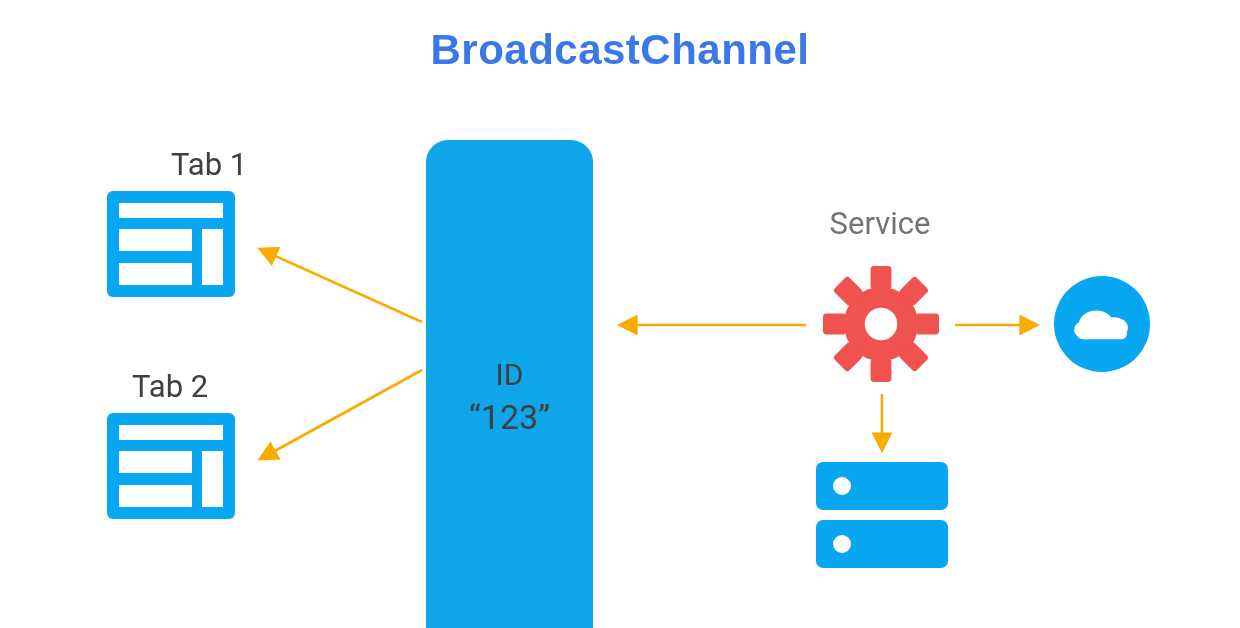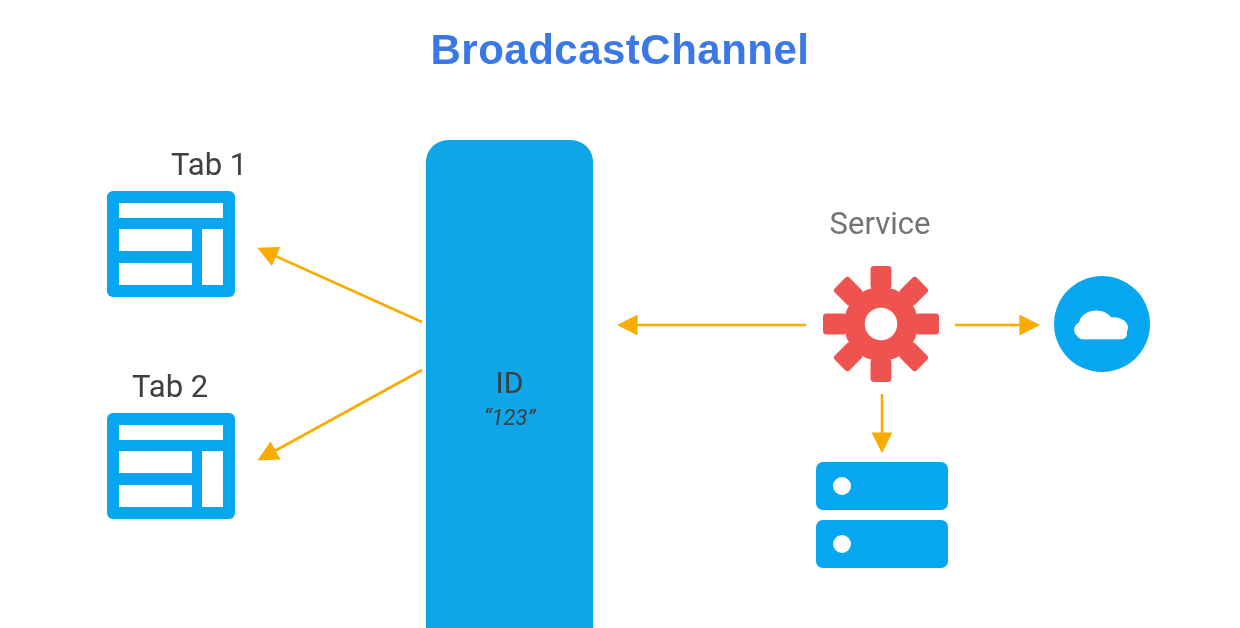--- a/index.html
+++ b/index.html
@@ -41,21 +41,21 @@
     height: 516px;
     background: #0ea5e9;
     border-radius: 22px;
     display: flex;
     flex-direction: column;
     align-items: center;
     justify-content: center;
     line-height: 1.35;
   }
   .channel .l1 { font-size: 30px; color:#3c4043; }
-  .channel .l2 { font-size: 22px; color:#3c4043;font-style:italic; }
+  .channel .l2 { font-size: 34px; color:#3c4043; }
   .sw-label {
     position: absolute;
     left: 780px;
     top: 168px;
     width: 200px;
     text-align: center;
     font-size: 31px;
     color: #737373;
     line-height: 1.3;
     margin-top: 36px;

